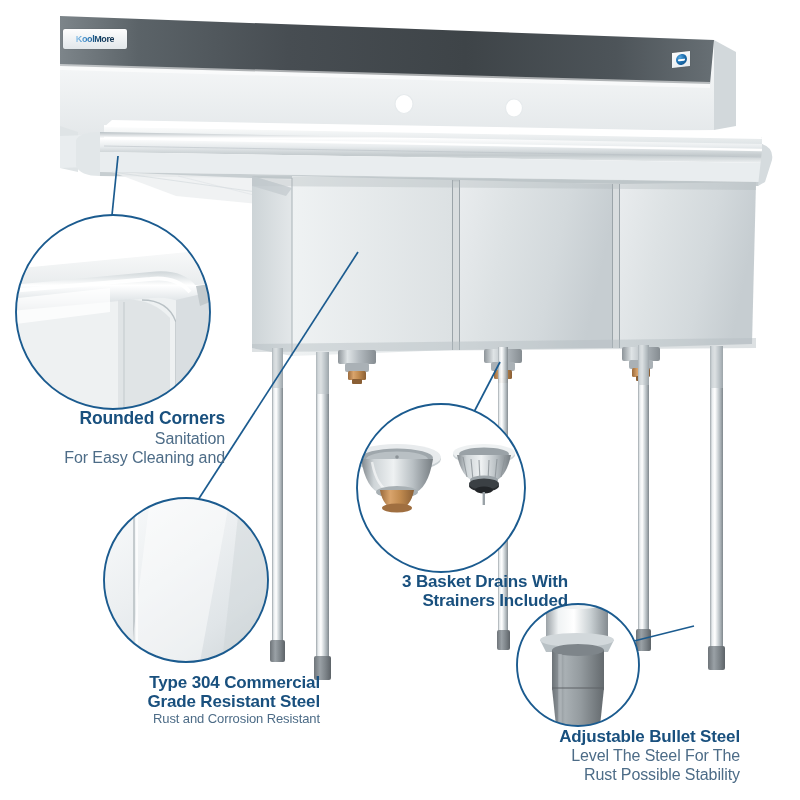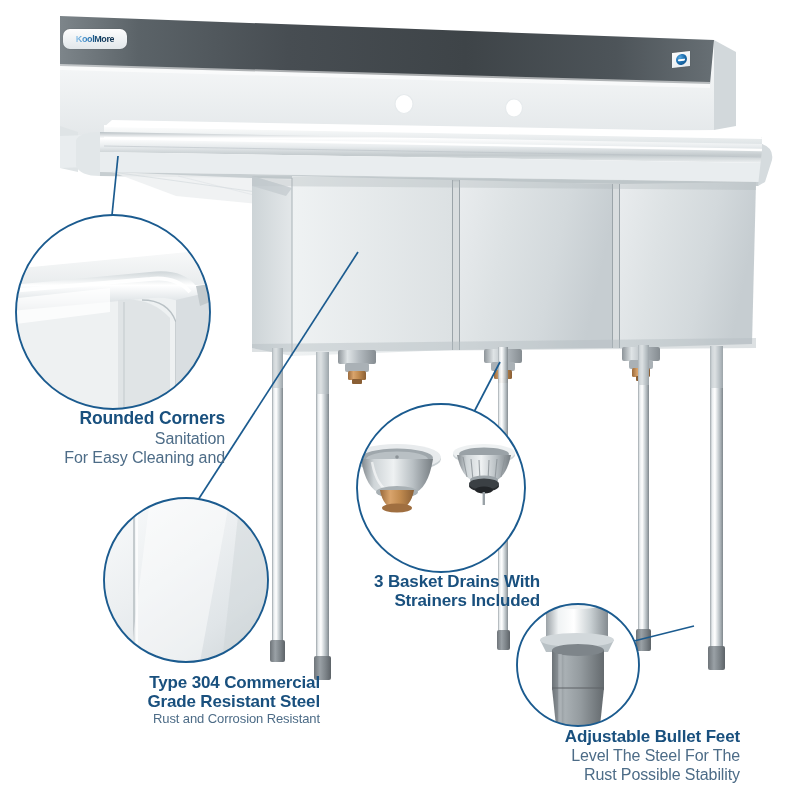--- a/index.html
+++ b/index.html
@@ -43,36 +43,36 @@
     font-size: 16px;
     font-weight: normal;
     color: #4d6c87;
     letter-spacing: -0.1px;
     margin-top: 1px;
   }
 
   
   #text-rounded-corners { left: 0px;   top: 409px; width: 225px; }
   #text-stainless       { left: 28px;  top: 673px; width: 292px; }
-  #text-basket-drains   { left: 318px; top: 572px; width: 222px; }
+  #text-basket-drains   { left: 330px; top: 572px; width: 222px; padding-left: 16px; }
   #text-bullet-feet     { left: 460px; top: 727px; width: 280px; }
 
   #text-rounded-corners .callout-title { font-size: 17.5px; }
   #text-stainless .callout-title { font-size: 17px; }
   #text-basket-drains .callout-title { font-size: 17px; }
   #text-bullet-feet .callout-title { font-size: 17px; }
   #text-stainless .callout-sub { font-size: 13px; }
 
   
   #logo-plate {
     position: absolute;
     left: 63px; top: 29px;
     width: 64px; height: 20px;
     background: linear-gradient(180deg, #fdfdfd 0%, #eef1f3 55%, #e2e7ea 100%);
-    border-radius: 7px;
+    border-radius: 2px;
     box-shadow: 0 0 1px rgba(0,0,0,0.35);
     display: flex;
     align-items: center;
     justify-content: center;
     overflow: hidden;
   }
   #logo-text {
     font-size: 9px;
     font-weight: bold;
     letter-spacing: -0.4px;
@@ -484,18 +484,18 @@
     <div class="callout-title">Grade Resistant Steel</div>
     <div class="callout-sub">Rust and Corrosion Resistant</div>
   </div>
 
   <div class="callout-text" id="text-basket-drains">
     <div class="callout-title">3 Basket Drains With</div>
     <div class="callout-title">Strainers Included</div>
   </div>
 
   <div class="callout-text" id="text-bullet-feet">
-    <div class="callout-title">Adjustable Bullet Feet</div>
+    <div class="callout-title">Adjustable Bullet Steel</div>
     <div class="callout-sub">Level The Steel For The</div>
     <div class="callout-sub">Rust Possible Stability</div>
   </div>
 
 </div>
 
 </body></html>

